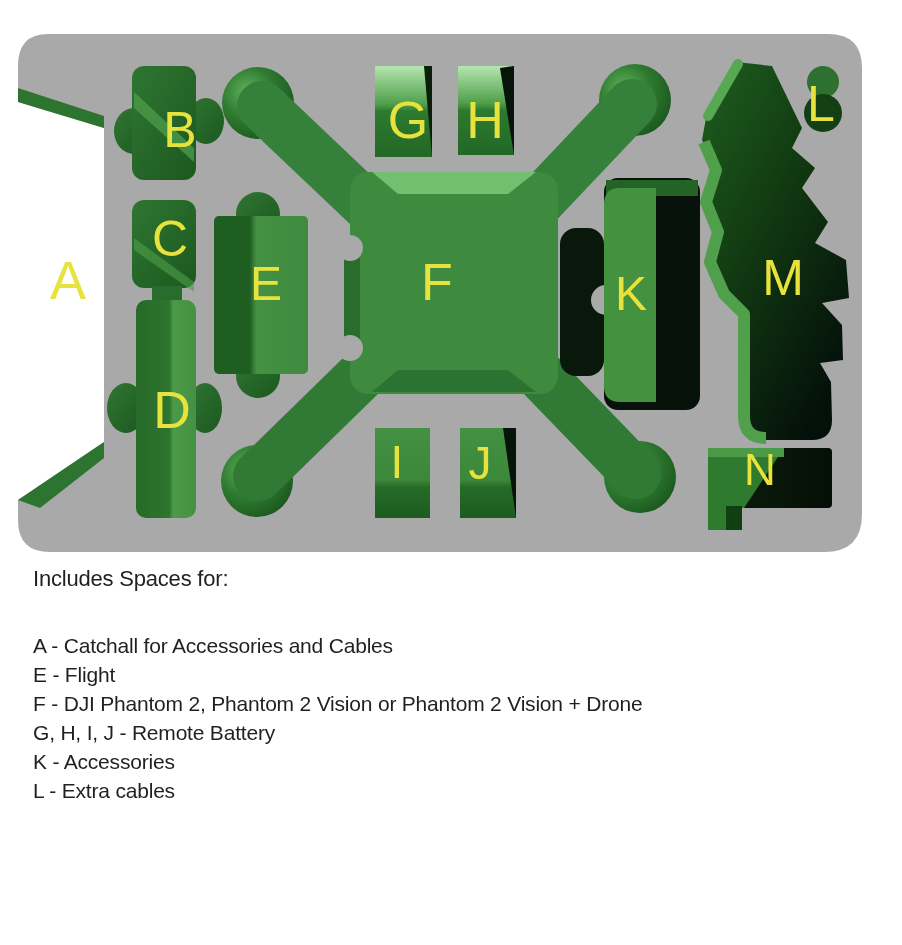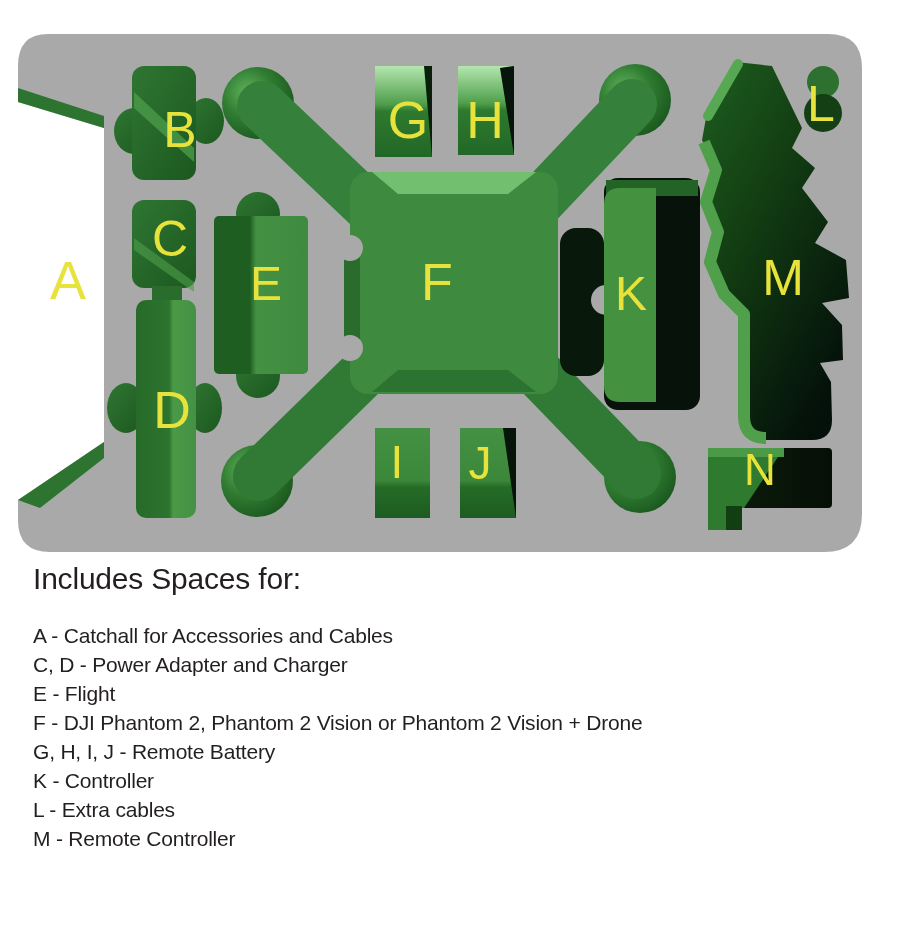--- a/index.html
+++ b/index.html
@@ -11,24 +11,24 @@
   .cmp-label{
     font-family:"Liberation Sans", sans-serif;
     text-anchor:middle;
     font-weight:400;
   }
   .legend{
     position:absolute;left:33px;top:564px;width:840px;
     color:#231f20;
   }
   .legend-heading{
-    font-size:30px;line-height:29px;letter-spacing:-0.2px;
+    font-size:22px;line-height:29px;letter-spacing:-0.2px;
   }
   .legend-list{
-    list-style:none;margin:28px 0 0 0;padding:0;
+    list-style:none;margin:38px 0 0 0;padding:0;
   }
   .legend-item{
     font-size:21px;line-height:29px;letter-spacing:-0.2px;white-space:nowrap;
   }
 </style>
 </head>
 <body>
 
 <div class="page">
 
@@ -191,23 +191,21 @@
         <text x="821" y="121" font-size="50" fill="#e8e33c" class="cmp-label">L</text>
         <text x="783" y="295" font-size="50" fill="#e8e33c" class="cmp-label">M</text>
         <text x="760" y="485" font-size="44" fill="#e8e33c" class="cmp-label">N</text>
       </g>
   </svg>
 
   <div class="legend">
     <div class="legend-heading">Includes Spaces for:</div>
     <ul class="legend-list" id="legend-list">
         <li class="legend-item">A - Catchall for Accessories and Cables</li>
-        <li class="legend-item">C, D - Power Adapter and Charger</li>
         <li class="legend-item">E - Flight</li>
         <li class="legend-item">F - DJI Phantom 2, Phantom 2 Vision or Phantom 2 Vision + Drone</li>
         <li class="legend-item">G, H, I, J - Remote Battery</li>
-        <li class="legend-item">K - Controller</li>
+        <li class="legend-item">K - Accessories</li>
         <li class="legend-item">L - Extra cables</li>
-        <li class="legend-item">M - Remote Controller</li>
       </ul>
   </div>
 
 </div>
 
 </body></html>

